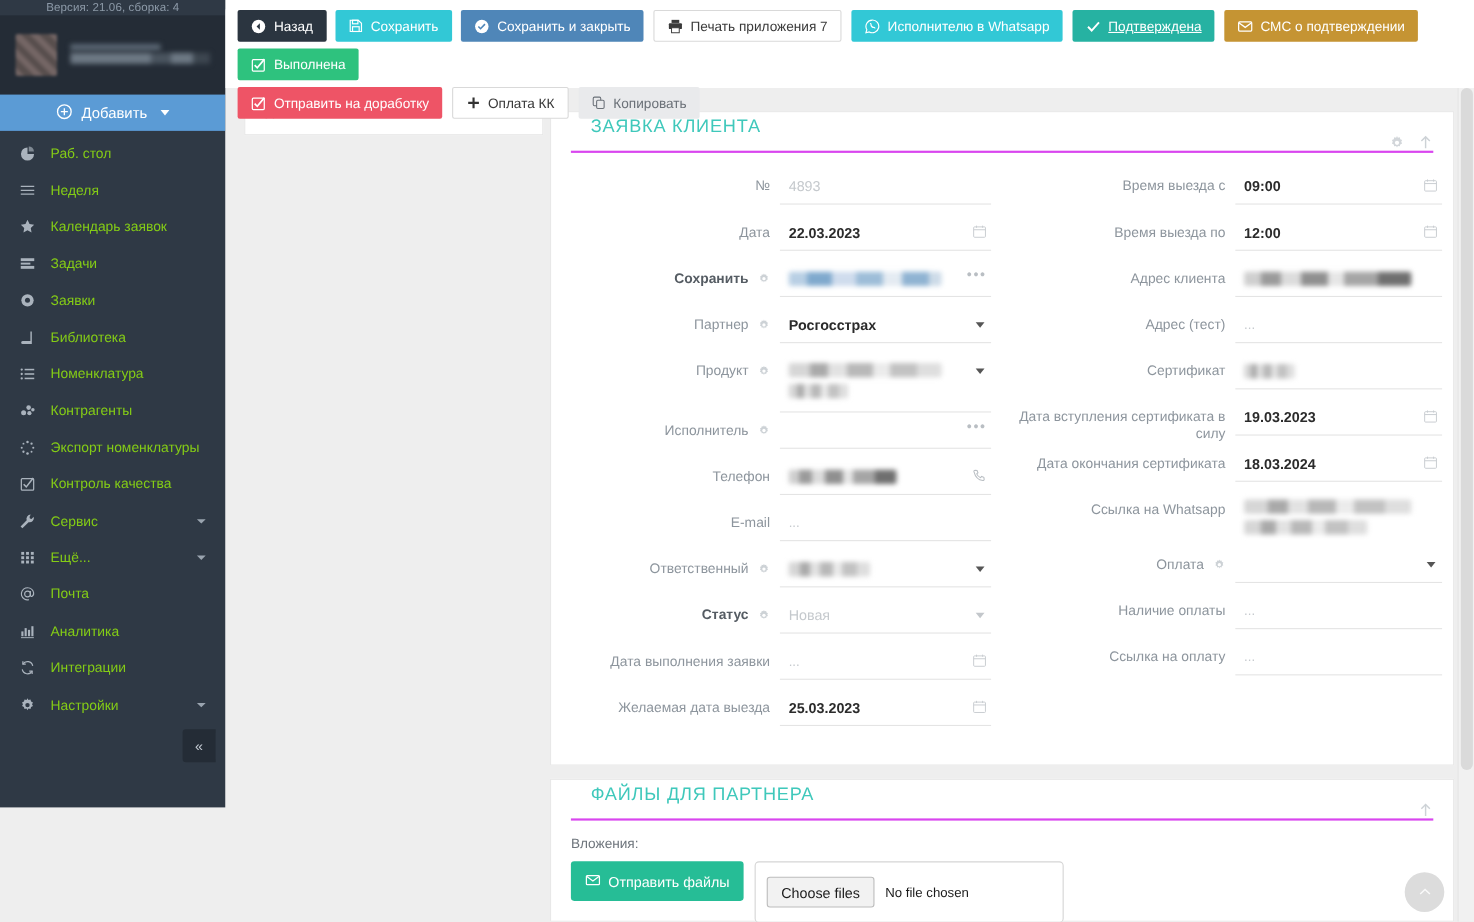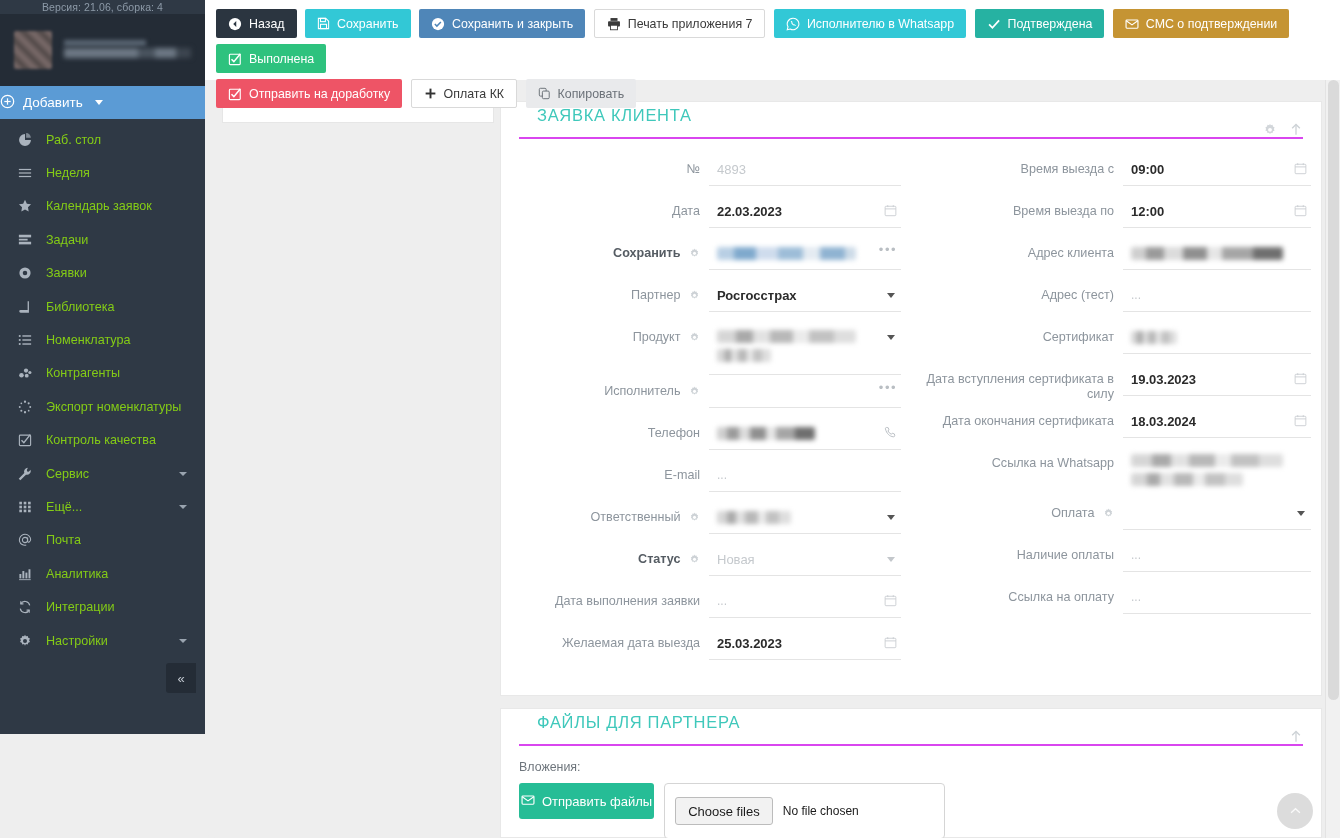--- a/index.html
+++ b/index.html
@@ -61,21 +61,21 @@
     content: "";
     position: absolute; left: 0; top: 11px;
     width: 100%; height: 10px;
     background: linear-gradient(90deg,#6d7884 0 58%,#4a545f 58% 72%,#6d7884 72% 88%,#3d4650 88% 100%);
     filter: blur(2.6px);
   }
   .add-btn {
     height: 33px;
     background: #5b9bd5;
     color: #fff;
-    display: flex; align-items: center; 
+    display: flex; align-items: center; justify-content: center;
     gap: 8px;
     font-size: 13.5px;
     cursor: pointer;
     user-select: none;
   }
   .add-btn .caret {
     width: 0; height: 0;
     border-left: 4.5px solid transparent;
     border-right: 4.5px solid transparent;
     border-top: 5px solid #fff;
@@ -146,21 +146,21 @@
     cursor: pointer;
     vertical-align: top;
     white-space: nowrap;
     font-family: "Liberation Sans", sans-serif;
   }
   .tbtn svg { display:block; }
   .tbtn-dark    { background: #2b3540; }
   .tbtn-cyan    { background: #32c8d6; }
   .tbtn-blue    { background: #4f86b8; }
   .tbtn-white   { background: #ffffff; color: #3a3a3a; border: 1px solid #d9d9d9; }
-  .tbtn-teal    { background: #26b2a2; }
+  .tbtn-teal    { background: #26b2a2; text-decoration: underline; }
   .tbtn-green   { background: #2ec27e; }
   .tbtn-gold    { background: #c59433; }
   .tbtn-red     { background: #ee5466; }
   .tbtn-grey    { background: #e9eaec; color: #6b7178; }
 
   
   .summa-card {
     position: absolute; left: 17px; top: 8px;
     width: 272px; height: 115px;
     background: #fff;
@@ -271,21 +271,21 @@
     cursor: pointer;
   }
   .caret-dn.light { border-top-color: #c3c7cb; }
 
   
   .files-body { padding: 14px 0 0 18px; }
   .files-label { font-size: 12.4px; color: #6e757c; margin-bottom: 9px; }
   .files-row { display: flex; align-items: flex-start; gap: 10px; }
   .send-files-btn {
     display: inline-flex; align-items: center; gap: 7px;
-    height: 36px; padding: 0 2px;
+    height: 36px; padding: 0 13px;
     background: #26bd96;
     color: #fff;
     border: none; border-radius: 3px;
     font-size: 13px;
     cursor: pointer;
     font-family: "Liberation Sans", sans-serif;
   }
   .file-input-box {
     width: 281px; height: 56px;
     border: 1px solid #d5d5d5;

